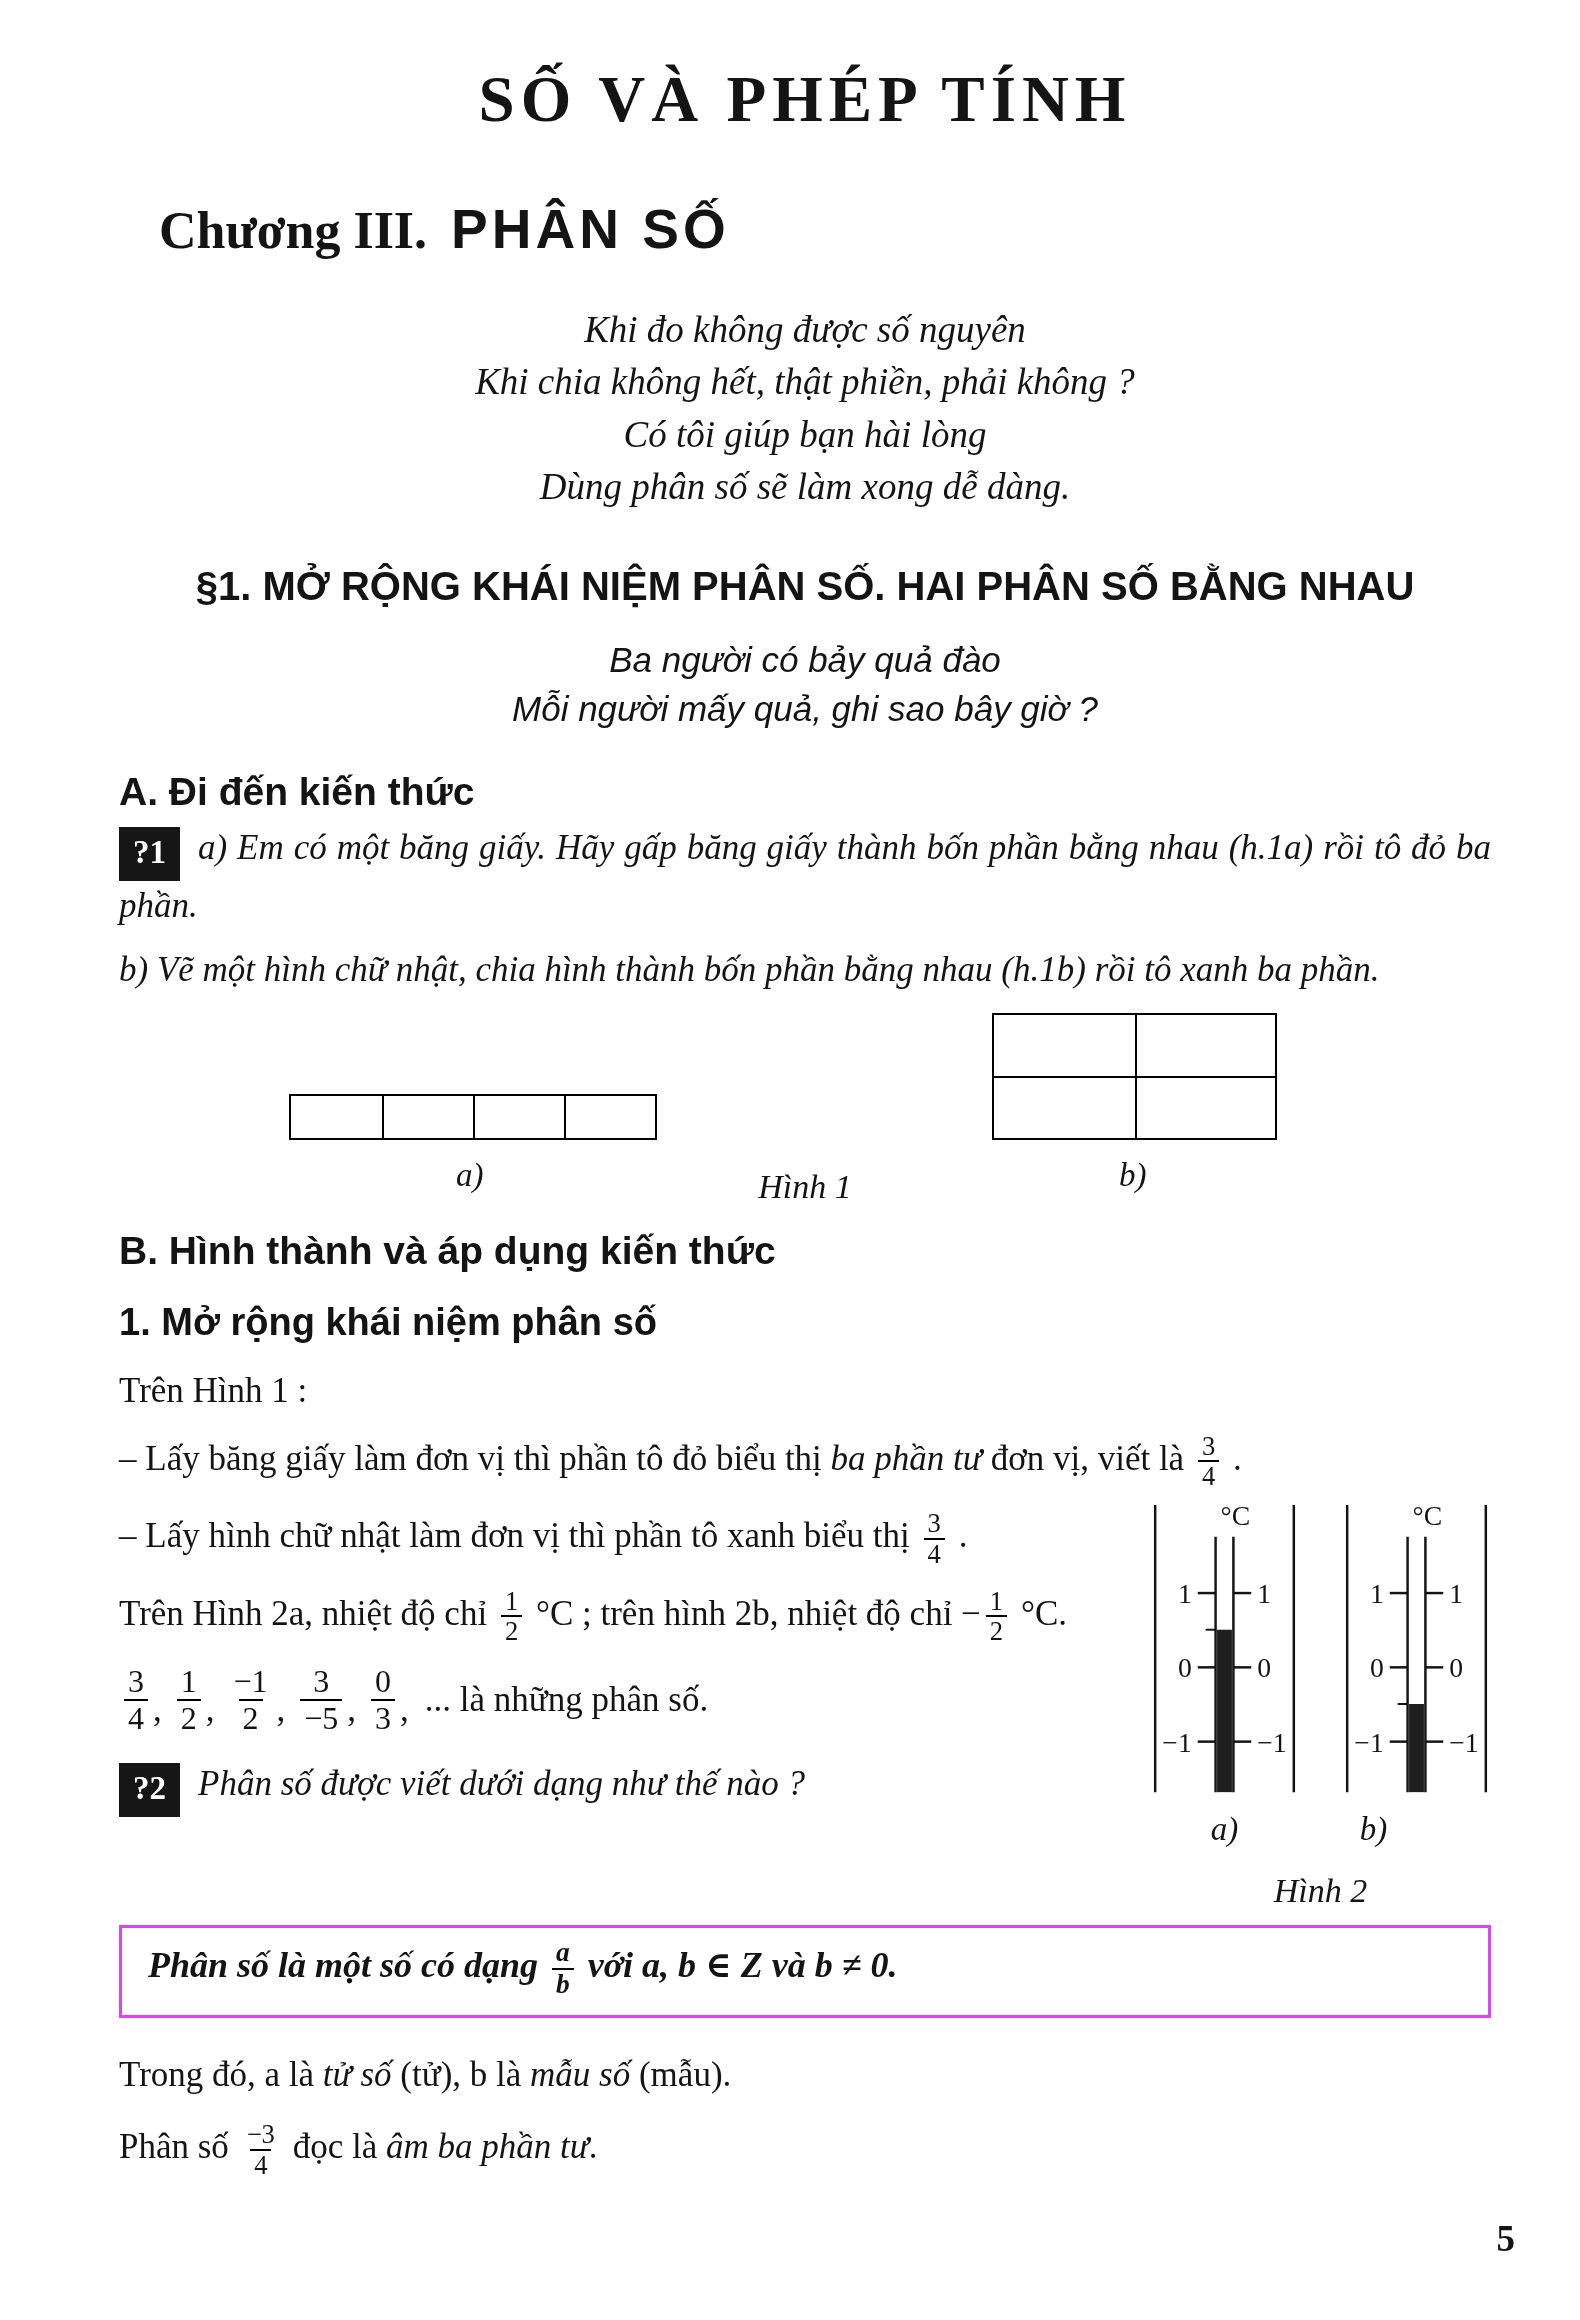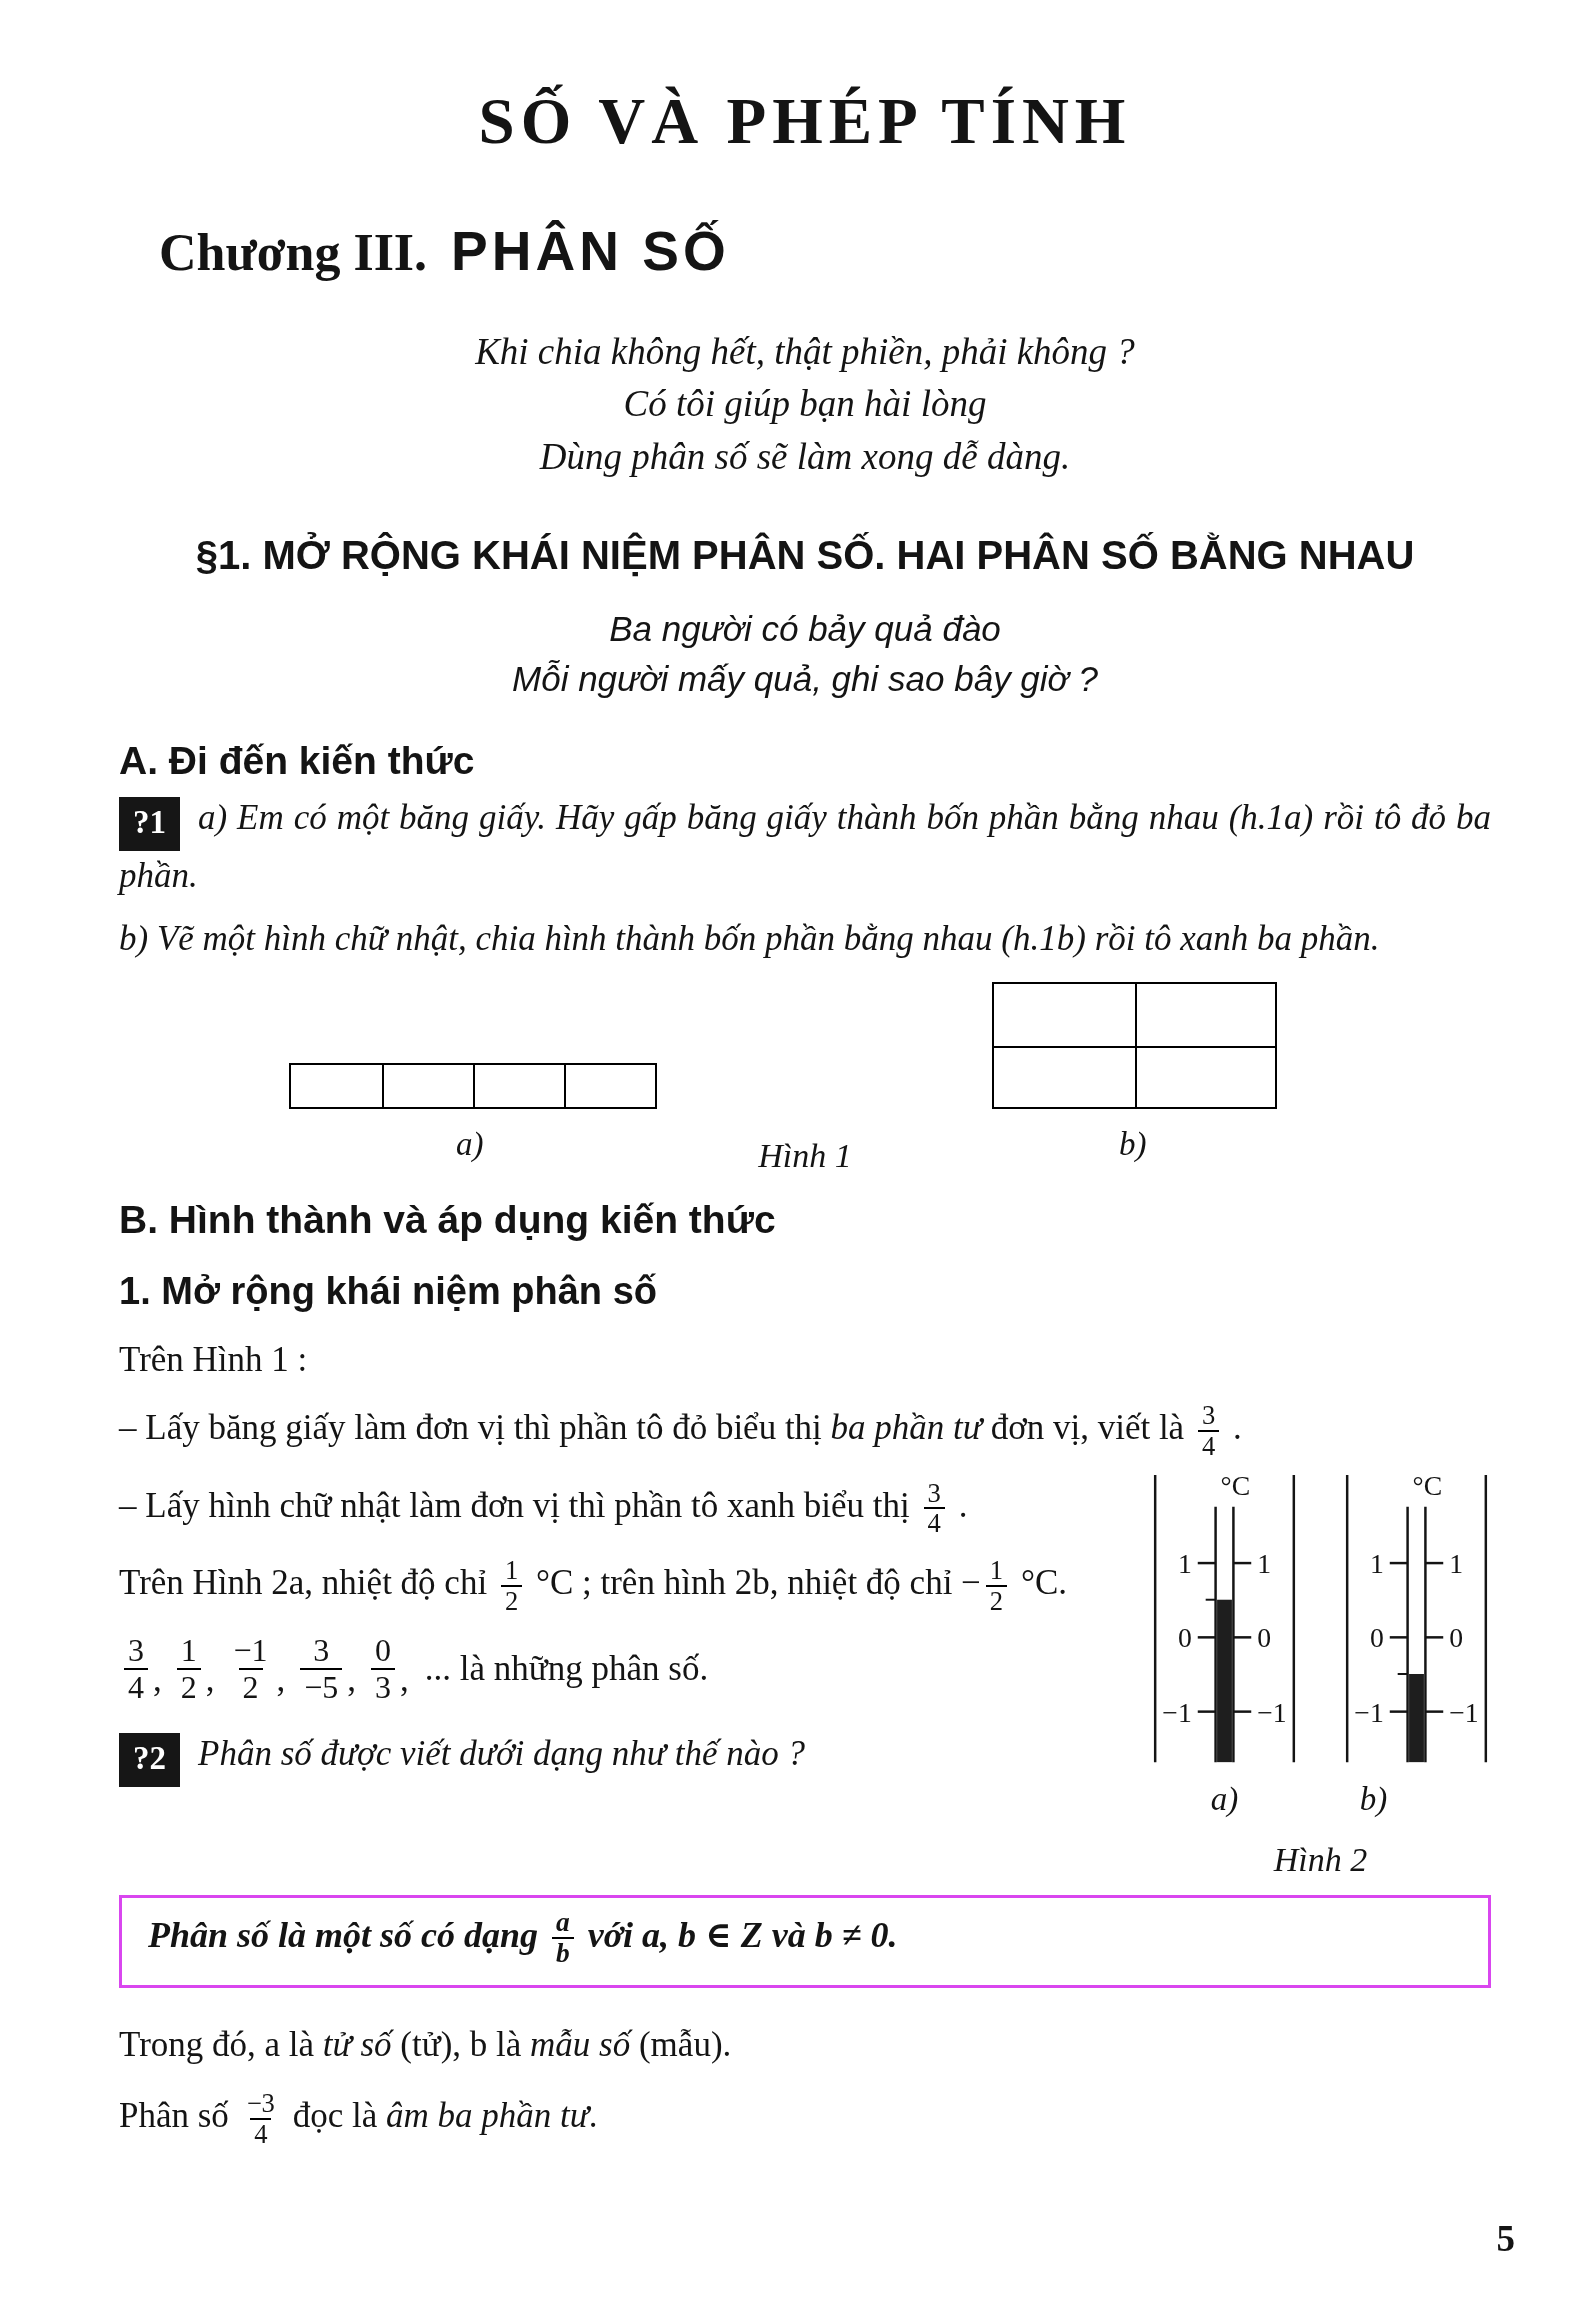--- a/index.html
+++ b/index.html
@@ -2,21 +2,21 @@
 <html><head>
 <meta charset="utf-8">
 <style>
   * { margin:0; padding:0; box-sizing:border-box; }
   html, body { background:#ffffff; }
   body {
     width:1580px; height:2321px; position:relative; overflow:hidden;
     font-family:"Liberation Serif","DejaVu Serif",serif;
     font-size:35px; color:#141414; line-height:1.42;
   }
-  .page { padding:79px 89px 0 119px; }
+  .page { padding:57px 89px 0 119px; }
 
   .title { text-align:center; font-size:65px; font-weight:bold; letter-spacing:6px; line-height:1.3; }
 
   .chapter { margin-top:48px; display:flex; align-items:baseline; gap:24px;margin-left:40px; }
   .chapter-prefix { font-size:52px; font-weight:bold; }
   .chapter-name { font-family:"Liberation Sans","DejaVu Sans",sans-serif; font-size:55px; font-weight:bold; letter-spacing:4px; }
 
   .poem { margin-top:36px; text-align:center; font-style:italic; font-size:37px; line-height:1.42; }
 
   .section-heading { margin-top:44px; text-align:center; font-family:"Liberation Sans","DejaVu Sans",sans-serif; font-weight:bold; font-size:40px; }
@@ -79,20 +79,21 @@
 <div class="page">
 
   <h1 class="title">SỐ VÀ PHÉP TÍNH</h1>
 
   <div class="chapter">
     <span class="chapter-prefix">Chương III.</span>
     <span class="chapter-name">PHÂN SỐ</span>
   </div>
 
   <div class="poem">
+    <div>Khi đo không được số nguyên</div>
     <div>Khi chia không hết, thật phiền, phải không ?</div>
     <div>Có tôi giúp bạn hài lòng</div>
     <div>Dùng phân số sẽ làm xong dễ dàng.</div>
   </div>
 
   <h2 class="section-heading">§1. MỞ RỘNG KHÁI NIỆM PHÂN SỐ. HAI PHÂN SỐ BẰNG NHAU</h2>
 
   <div class="verse">
     <div>Ba người có bảy quả đào</div>
     <div>Mỗi người mấy quả, ghi sao bây giờ ?</div>

